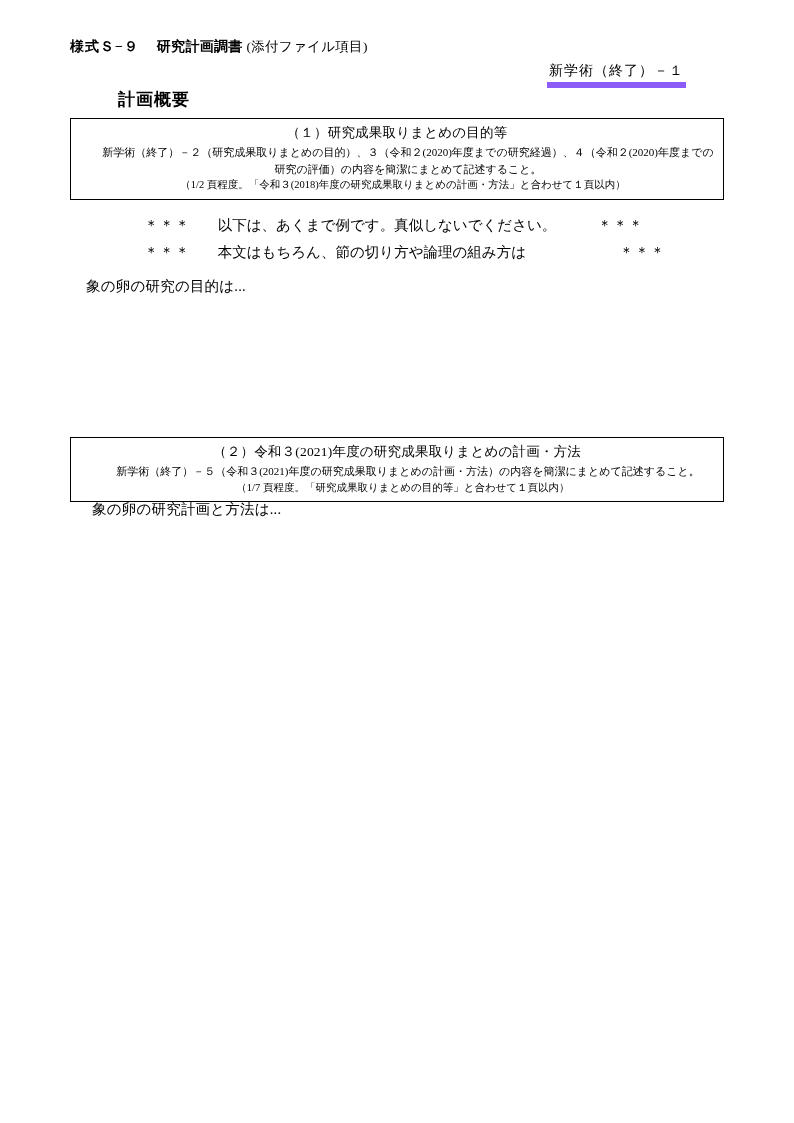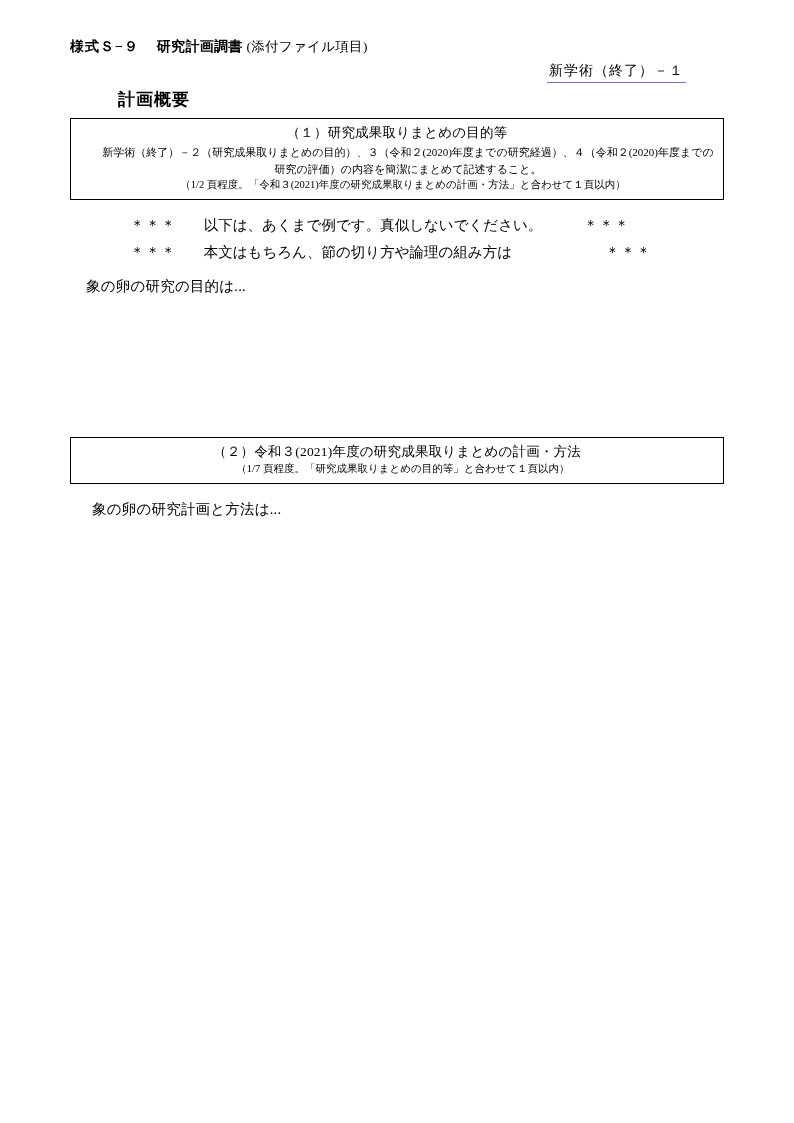--- a/index.html
+++ b/index.html
@@ -44,21 +44,21 @@
     font-weight: normal;
     font-size: 13.5px;
   }
 
   .page-marker {
     position: absolute;
     top: 62px;
     right: 70px;
     font-size: 14px;
     letter-spacing: 1px;
-    border-bottom: 1px solid #8b5cf6;
+    border-bottom: 6px solid #8b5cf6;
     padding: 0 2px 2px 2px;
     white-space: nowrap;
   }
 
   .section-title {
     position: absolute;
     top: 88px;
     left: 70px;
     font-size: 17px;
     font-weight: bold;
@@ -95,21 +95,21 @@
     letter-spacing: 0;
   }
 
   #box1 { top: 118px; }
   #box2 { top: 437px; }
 
   
   .sample-block {
     position: absolute;
     top: 212px;
-    left: 62px;
+    left: 76px;
     width: 654px;
     font-size: 14.5px;
     line-height: 1.85;
   }
   .sample-line {
     display: block;
     white-space: nowrap;
     padding-left: 68px;
   }
   .sample-line .stars {
@@ -149,21 +149,21 @@
     <span class="form-sub">(添付ファイル項目)</span>
   </div>
 
   <div class="page-marker">新学術（終了）－１</div>
 
   <div class="section-title">計画概要</div>
 
   <div class="instr-box" id="box1">
     <div class="box-heading">（１）研究成果取りまとめの目的等</div>
     <div class="box-body">新学術（終了）－２（研究成果取りまとめの目的）、３（令和２(2020)年度までの研究経過）、４（令和２(2020)年度までの研究の評価）の内容を簡潔にまとめて記述すること。</div>
-    <div class="box-note">（1/2 頁程度。「令和３(2021)年度の研究成果取りまとめの計画・方法」と合わせて１頁以内）</div>
+    <div class="box-note">（1/2 頁程度。「令和３(2018)年度の研究成果取りまとめの計画・方法」と合わせて１頁以内）</div>
   </div>
 
   <div class="sample-block">
     <span class="sample-line">
       <span class="stars">＊＊＊</span>
       <span class="gap1"></span>
       <span class="mid">以下は、あくまで例です。真似しないでください。</span>
       <span class="tail-a"></span>
       <span class="stars">＊＊＊</span>
     </span>
@@ -173,18 +173,19 @@
       <span class="mid">本文はもちろん、節の切り方や論理の組み方は</span>
       <span class="tail-b"></span>
       <span class="stars">＊＊＊</span>
     </span>
   </div>
 
   <div class="body-text-1">象の卵の研究の目的は...</div>
 
   <div class="instr-box" id="box2">
     <div class="box-heading">（２）令和３(2021)年度の研究成果取りまとめの計画・方法</div>
+    <div class="box-body">新学術（終了）－５（令和３(2021)年度の研究成果取りまとめの計画・方法）の内容を簡潔にまとめて記述すること。</div>
     <div class="box-note">（1/7 頁程度。「研究成果取りまとめの目的等」と合わせて１頁以内）</div>
   </div>
 
   <div class="body-text-2">象の卵の研究計画と方法は...</div>
 
 </div>
 
 </body></html>

